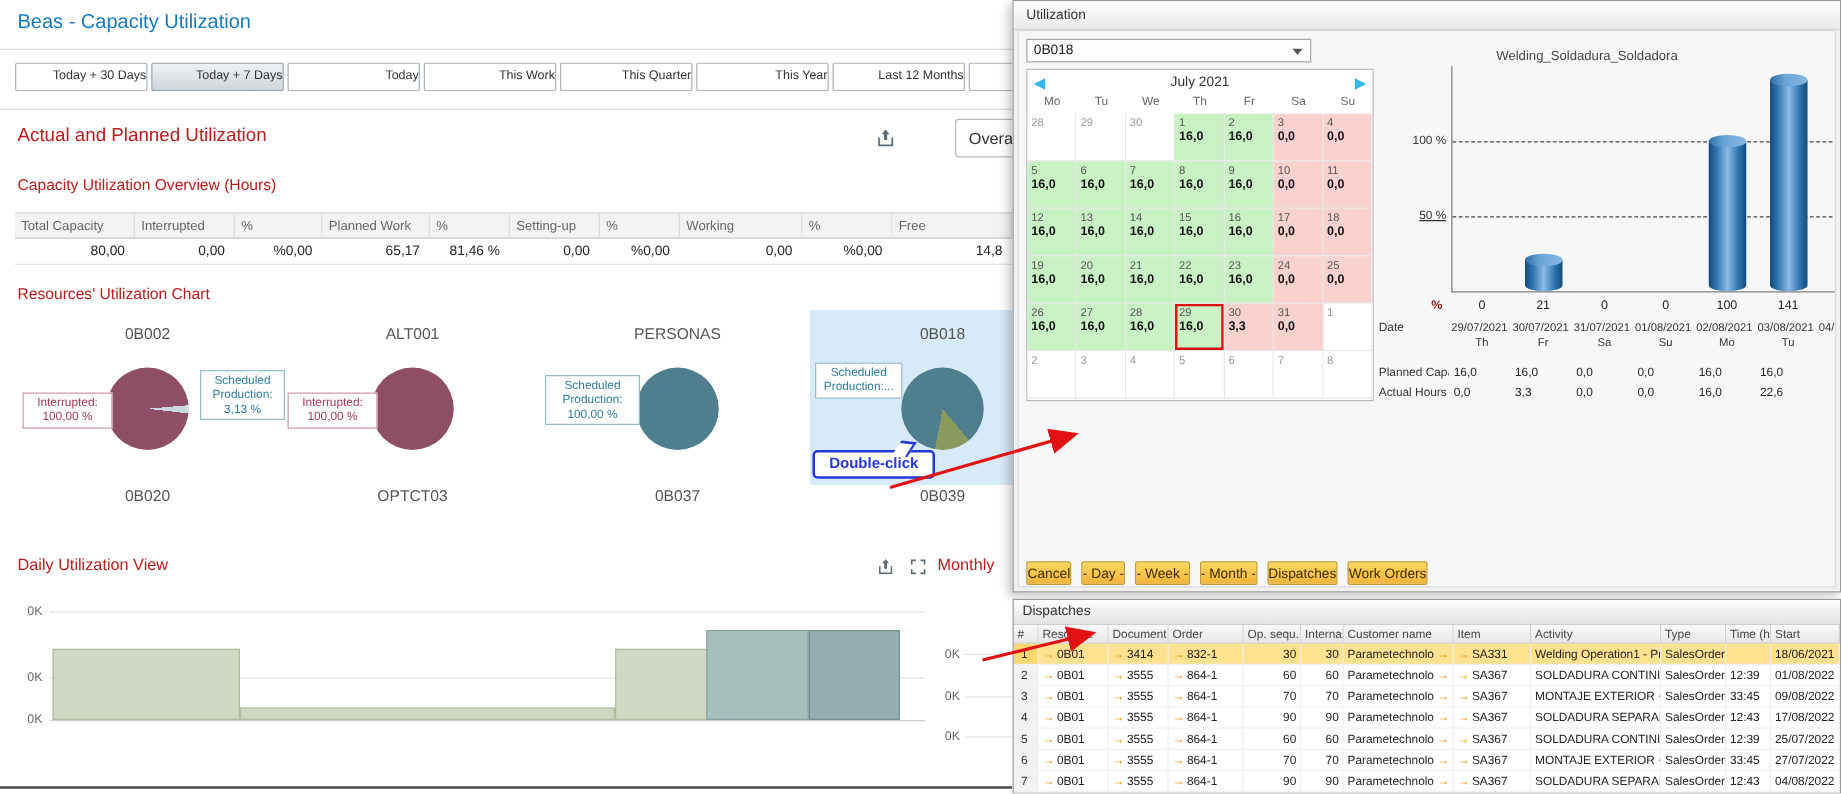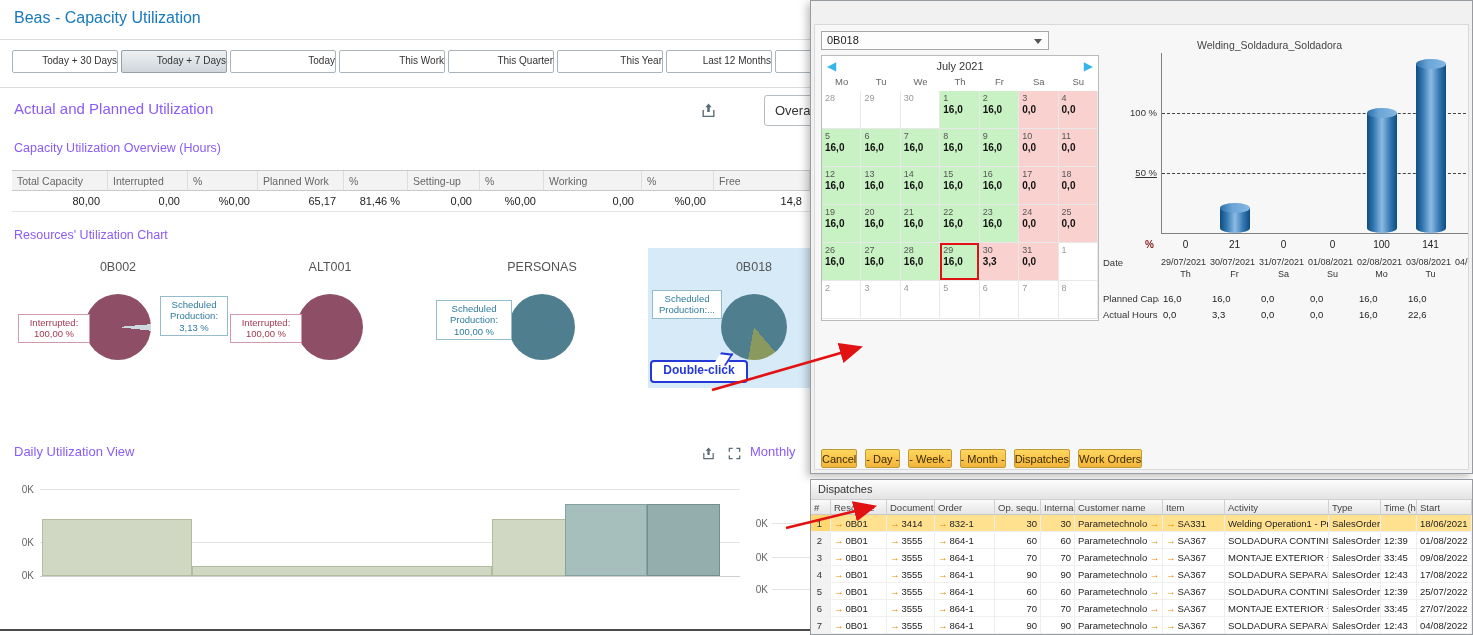--- a/index.html
+++ b/index.html
@@ -7,21 +7,21 @@
   #stage{position:relative;width:1473px;height:635px;background:#fff;overflow:hidden;}
   .abs{position:absolute;}
 
   
   #mw-title{left:14px;top:9px;font-size:16px;color:#1879bb;}
   .hr{left:0;width:810px;height:1px;background:#dcdcdc;}
   #filters{left:12px;top:50px;display:flex;gap:3px;width:798px;overflow:hidden;}
   .filter-btn{flex:0 0 104px;height:21px;line-height:19px;text-align:right;font-size:10px;color:#333;
     background:#fff;border:1px solid #aab4bd;border-radius:2px;white-space:nowrap;overflow:hidden;cursor:pointer;}
   .filter-btn.active{background:linear-gradient(#eef1f3,#cfd6db);border-color:#93a0aa;}
-  .sec-title{color:#8b5cf6;}
+  .sec-title{color:#b91c1c;}
   #sec-actual{left:14px;top:100px;font-size:15px;}
   #export1{left:700px;top:102px;}
   #overall-btn{left:731px;top:95px;width:120px;height:31px;background:#fff;border:1px solid #b5bcc2;border-radius:3px;
     font-size:13px;color:#333;text-align:left;padding-left:10px;white-space:nowrap;overflow:hidden;font-family:"Liberation Sans",sans-serif;margin-left:33px;}
   #cap-title{left:14px;top:141px;font-size:12.5px;}
   #cap-table{left:12px;top:170px;width:798px;display:grid;
     grid-template-columns:96px 80px 70px 86px 64px 72px 64px 98px 72px 1fr;border-top:1px solid #c9c9c9;}
   .cap-h{font-size:10.5px;color:#666;padding:4px 5px 3px 5px;background:#f3f3f3;border-bottom:1px solid #c9c9c9;
     border-right:1px solid #ddd;white-space:nowrap;overflow:hidden;}
   .cap-v{font-size:11px;color:#222;padding:4px 8px 4px 5px;text-align:right;border-bottom:1px solid #e4e4e4;white-space:nowrap;overflow:hidden;}
@@ -205,20 +205,26 @@
 Production:
 100,00 %</div>
         </div>
         <div class="res-block selected" style="left: 636px;">
           <div class="res-name">0B018</div>
           <div class="pie" style="background: conic-gradient(from 140deg, rgb(138, 154, 94) 0%, rgb(138, 154, 94) 14%, rgb(79, 126, 142) 14%, rgb(79, 126, 142) 100%);"></div>
           <div class="ann blue s-lefttop">Scheduled
 Production:...</div>
           <div id="dblclick">Double-click<div class="tail"></div></div>
         </div>
+        <div class="res-nextrow">
+          <div class="res-nextlabel" style="left: 0px;">0B020</div>
+          <div class="res-nextlabel" style="left: 212px;">OPTCT03</div>
+          <div class="res-nextlabel" style="left: 424px;">0B037</div>
+          <div class="res-nextlabel" style="left: 636px;">0B039</div>
+        </div>
       </div>
 
     <div id="daily-title" class="abs sec-title">Daily Utilization View</div>
     <svg id="export2" class="abs" width="15" height="15" viewBox="0 0 16 16">
       <path d="M8 1.5 L11 5 H9.2 V9.5 H6.8 V5 H5 Z" fill="#5a6b75"></path>
       <path d="M3 7.5 V13.5 H13 V7.5" fill="none" stroke="#5a6b75" stroke-width="1.3"></path>
     </svg>
     <svg id="expand1" class="abs" width="15" height="15" viewBox="0 0 16 16">
       <path d="M2.5 6 V2.5 H6 M10 2.5 H13.5 V6 M13.5 10 V13.5 H10 M6 13.5 H2.5 V10" fill="none" stroke="#5a6b75" stroke-width="1.4"></path>
     </svg>
@@ -243,20 +249,23 @@
         <div class="ytick" style="top: 110px;">0K</div>
         <div class="gridline" style="top: 49px;"></div>
         <div class="gridline" style="top: 83px;"></div>
         <div class="gridline" style="top: 115px;"></div>
       </div>
 
     <div id="mw-bottomline" class="abs"></div>
   </div>
 
   <div id="util-win">
+    <div id="util-titlebar">
+      <span>Utilization</span>
+    </div>
     <div id="util-body">
       <div id="res-select">
         <span id="res-select-val">0B018</span>
         <span class="dd-arrow"></span>
       </div>
 
       <div id="calendar">
         <div id="cal-header">
           <span id="cal-prev">◀</span>
           <span id="cal-month">July 2021</span>

